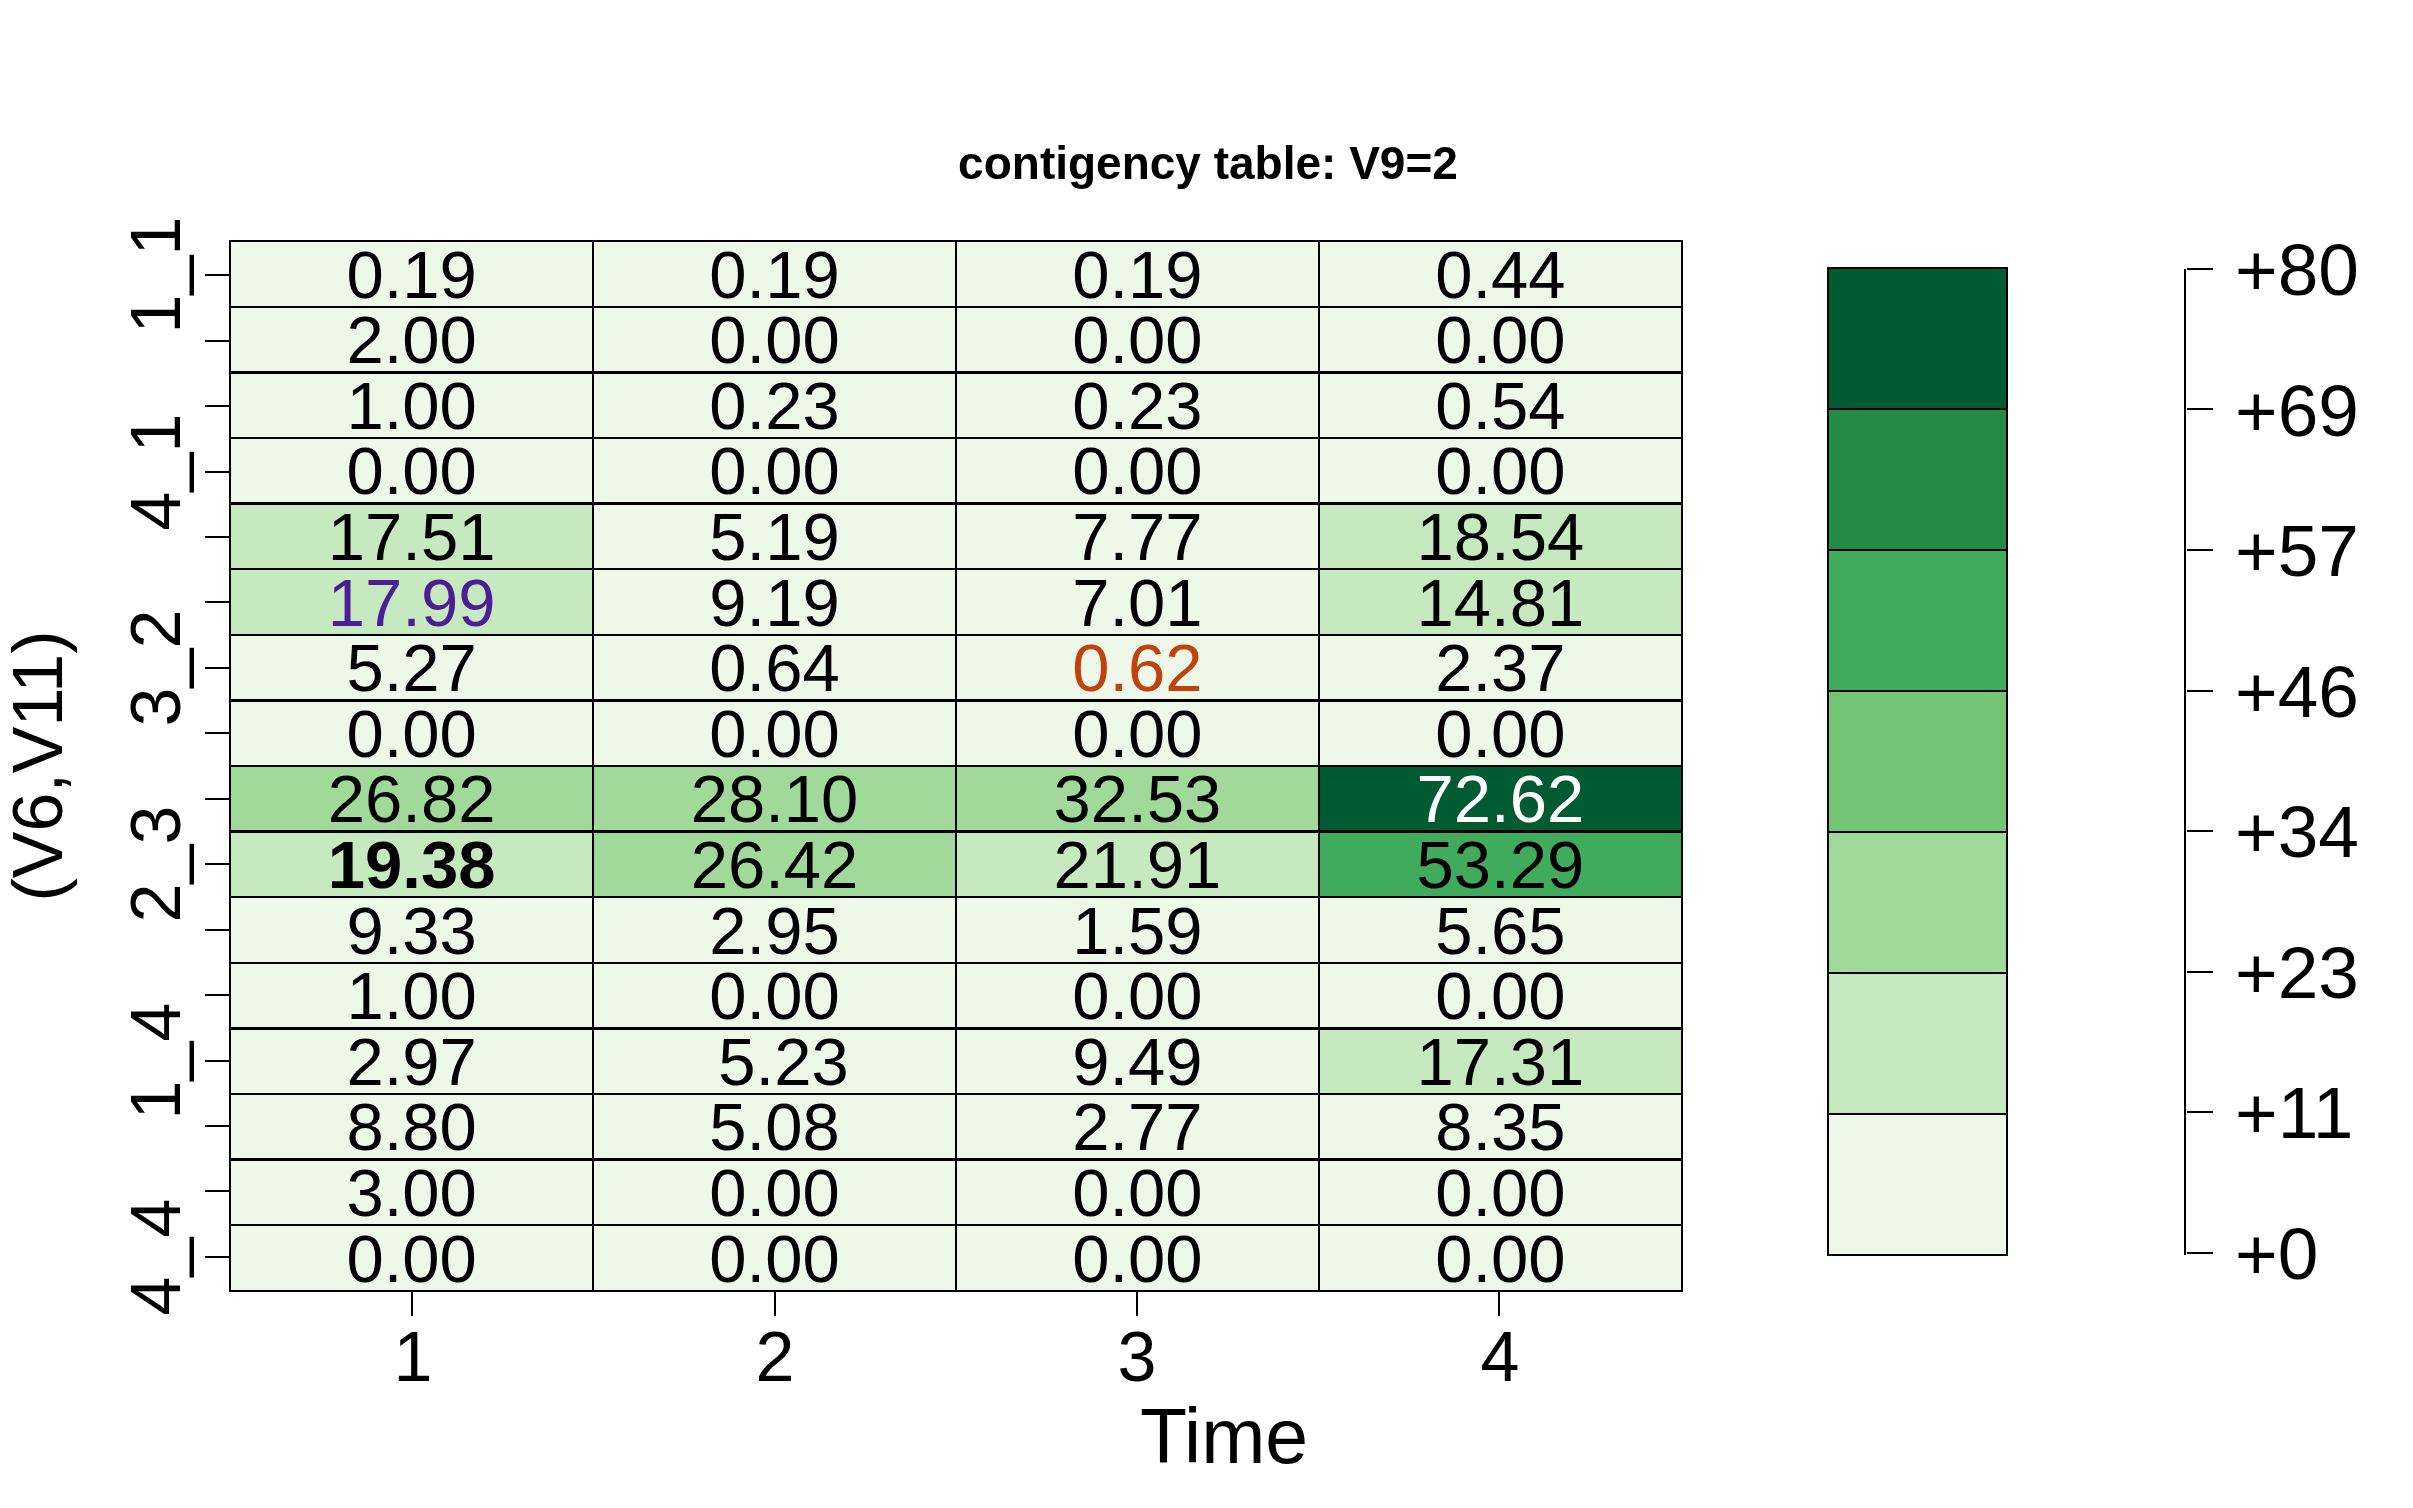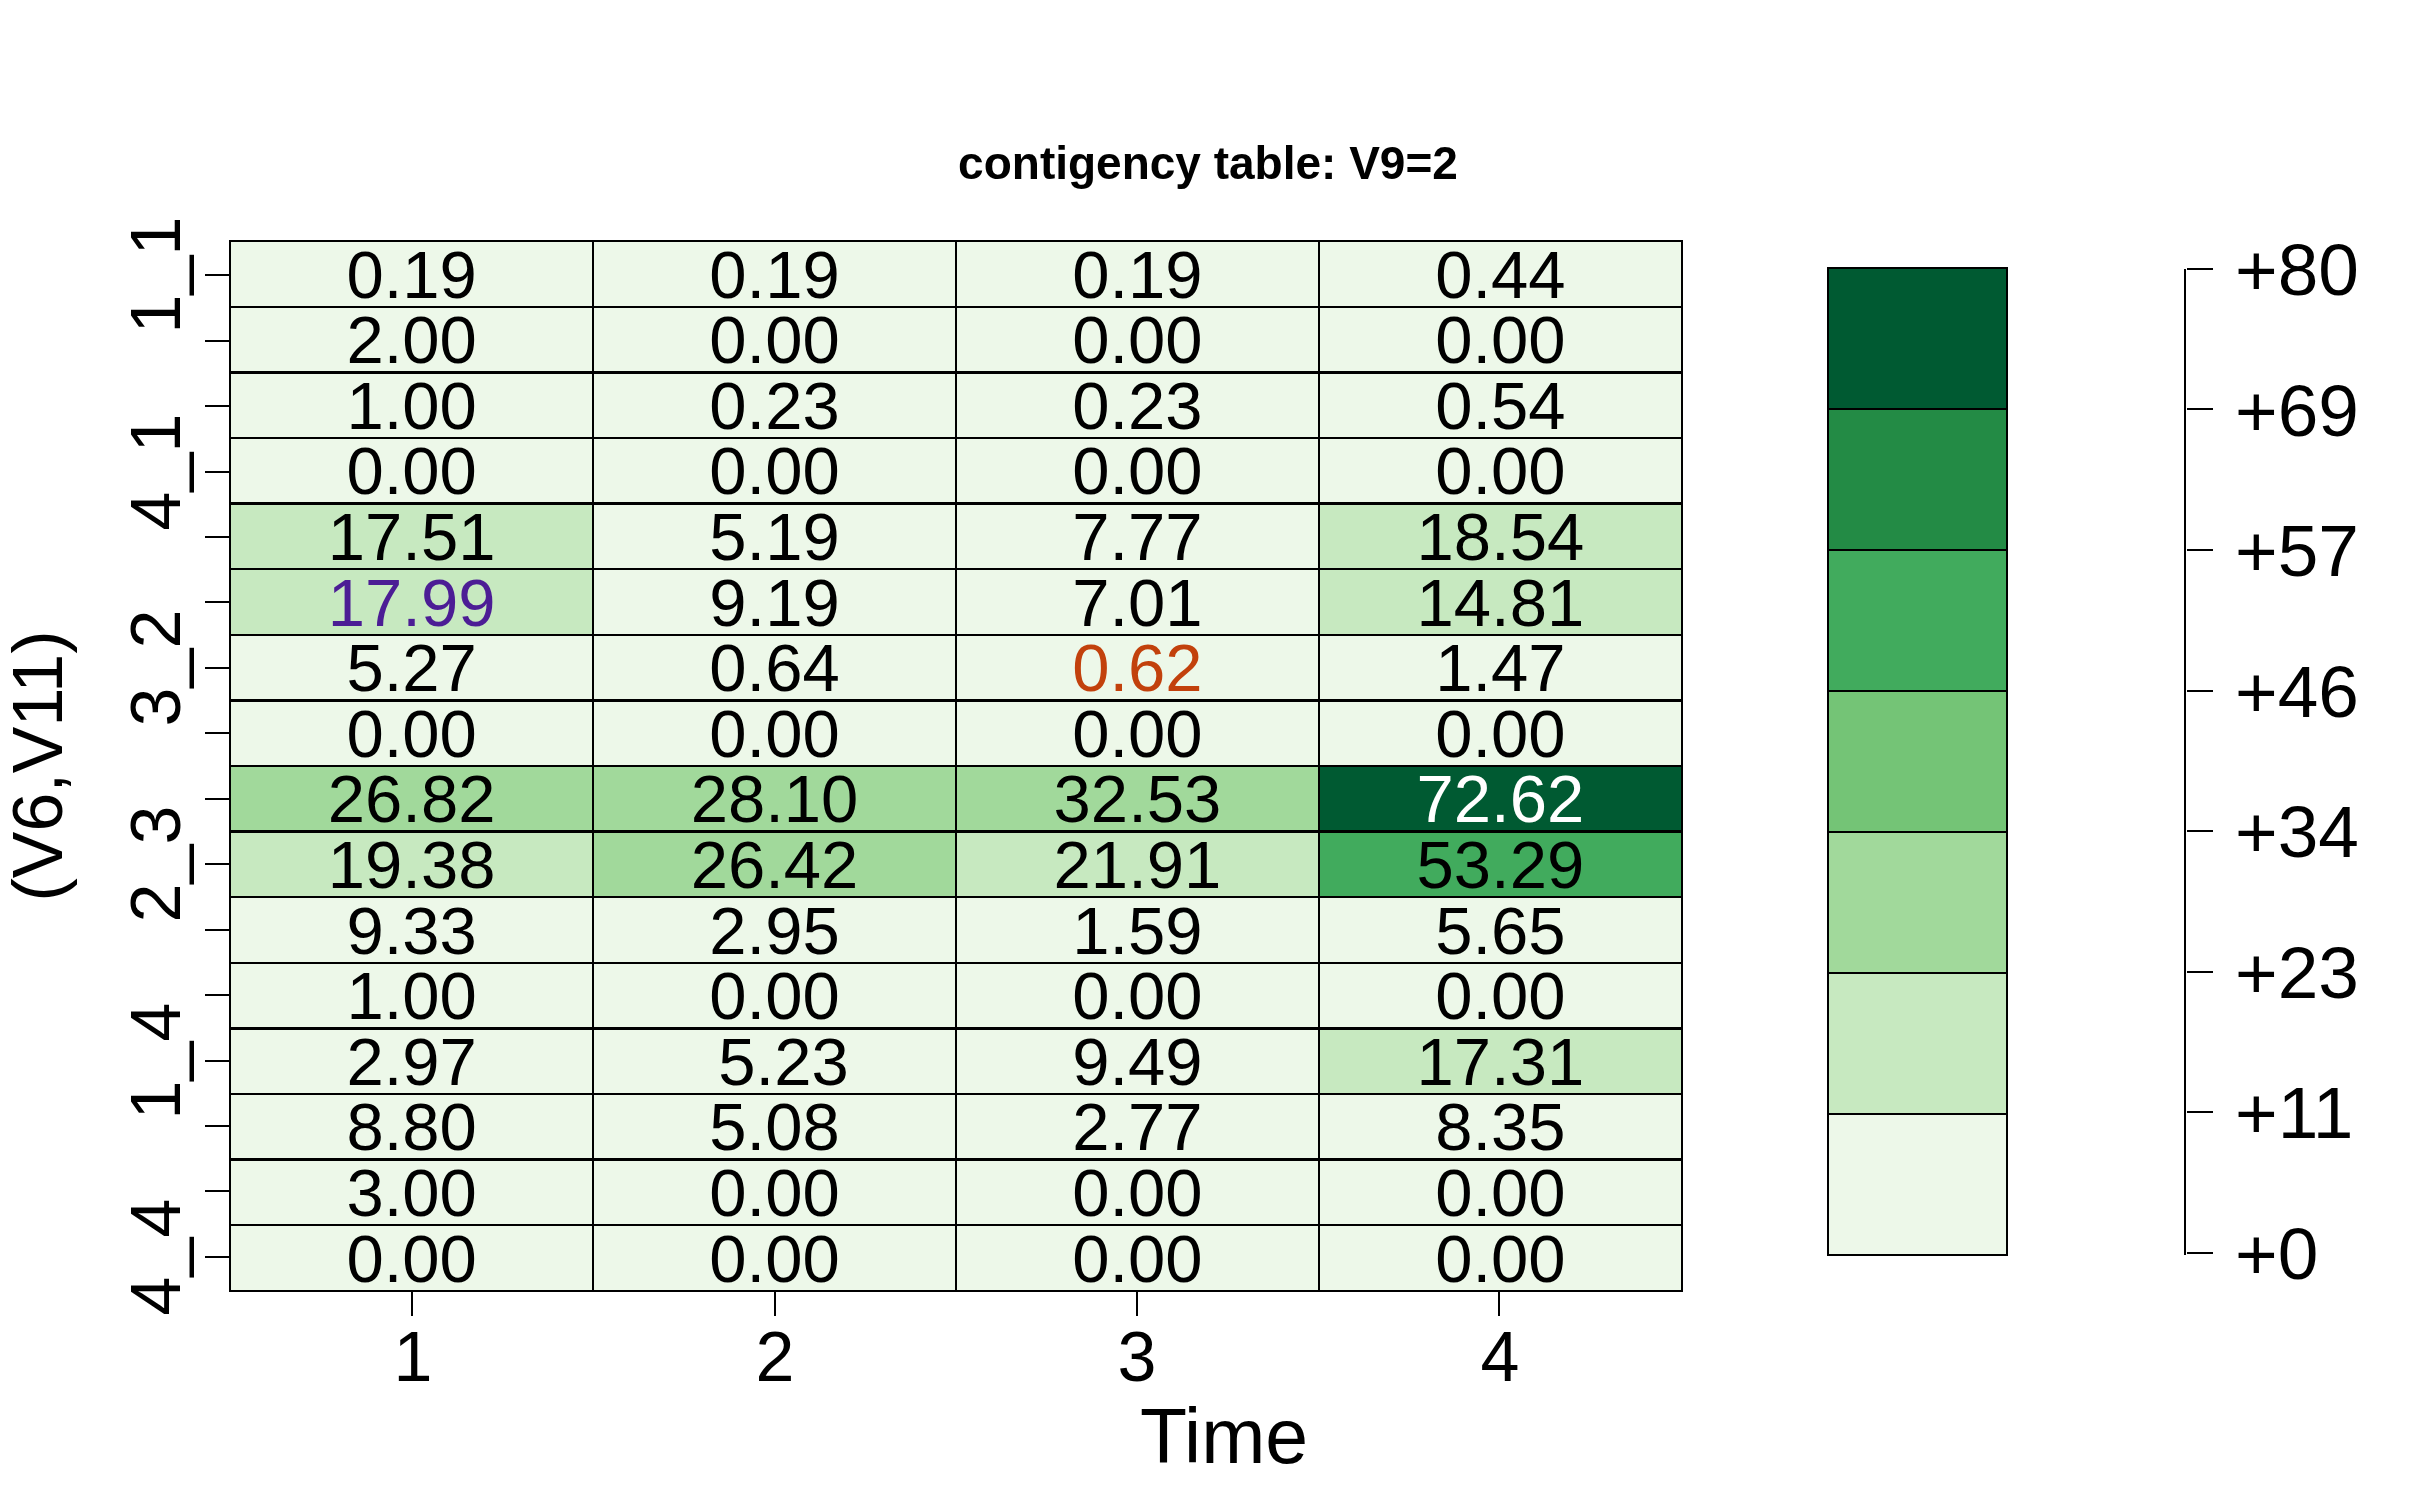--- a/index.html
+++ b/index.html
@@ -138,30 +138,30 @@
       <div class="heat-cell" style="background: rgb(237, 248, 233); color: rgb(0, 0, 0);">5.19</div>
       <div class="heat-cell" style="background: rgb(237, 248, 233); color: rgb(0, 0, 0);">7.77</div>
       <div class="heat-cell" style="background: rgb(199, 233, 192); color: rgb(0, 0, 0);">18.54</div>
       <div class="heat-cell" style="background: rgb(199, 233, 192); color: #4c1d95;">17.99</div>
       <div class="heat-cell" style="background: rgb(237, 248, 233); color: rgb(0, 0, 0);">9.19</div>
       <div class="heat-cell" style="background: rgb(237, 248, 233); color: rgb(0, 0, 0);">7.01</div>
       <div class="heat-cell" style="background: rgb(199, 233, 192); color: rgb(0, 0, 0);">14.81</div>
       <div class="heat-cell" style="background: rgb(237, 248, 233); color: rgb(0, 0, 0);">5.27</div>
       <div class="heat-cell" style="background: rgb(237, 248, 233); color: rgb(0, 0, 0);">0.64</div>
       <div class="heat-cell" style="background: rgb(237, 248, 233); color: #c2410c;">0.62</div>
-      <div class="heat-cell" style="background: rgb(237, 248, 233); color: rgb(0, 0, 0);">1.47</div>
+      <div class="heat-cell" style="background: rgb(237, 248, 233); color: rgb(0, 0, 0);">2.37</div>
       <div class="heat-cell" style="background: rgb(237, 248, 233); color: rgb(0, 0, 0);">0.00</div>
       <div class="heat-cell" style="background: rgb(237, 248, 233); color: rgb(0, 0, 0);">0.00</div>
       <div class="heat-cell" style="background: rgb(237, 248, 233); color: rgb(0, 0, 0);">0.00</div>
       <div class="heat-cell" style="background: rgb(237, 248, 233); color: rgb(0, 0, 0);">0.00</div>
       <div class="heat-cell" style="background: rgb(161, 217, 155); color: rgb(0, 0, 0);">26.82</div>
       <div class="heat-cell" style="background: rgb(161, 217, 155); color: rgb(0, 0, 0);">28.10</div>
       <div class="heat-cell" style="background: rgb(161, 217, 155); color: rgb(0, 0, 0);">32.53</div>
       <div class="heat-cell" style="background: rgb(0, 90, 50); color: rgb(255, 255, 255);">72.62</div>
-      <div class="heat-cell" style="background: rgb(199, 233, 192); color: rgb(0, 0, 0);">19.38</div>
+      <div class="heat-cell" style="background: rgb(199, 233, 192); color: rgb(0, 0, 0); font-weight: bold;">19.38</div>
       <div class="heat-cell" style="background: rgb(161, 217, 155); color: rgb(0, 0, 0);">26.42</div>
       <div class="heat-cell" style="background: rgb(199, 233, 192); color: rgb(0, 0, 0);">21.91</div>
       <div class="heat-cell" style="background: rgb(65, 171, 93); color: rgb(0, 0, 0);">53.29</div>
       <div class="heat-cell" style="background: rgb(237, 248, 233); color: rgb(0, 0, 0);">9.33</div>
       <div class="heat-cell" style="background: rgb(237, 248, 233); color: rgb(0, 0, 0);">2.95</div>
       <div class="heat-cell" style="background: rgb(237, 248, 233); color: rgb(0, 0, 0);">1.59</div>
       <div class="heat-cell" style="background: rgb(237, 248, 233); color: rgb(0, 0, 0);">5.65</div>
       <div class="heat-cell" style="background: rgb(237, 248, 233); color: rgb(0, 0, 0);">1.00</div>
       <div class="heat-cell" style="background: rgb(237, 248, 233); color: rgb(0, 0, 0);">0.00</div>
       <div class="heat-cell" style="background: rgb(237, 248, 233); color: rgb(0, 0, 0);">0.00</div>

